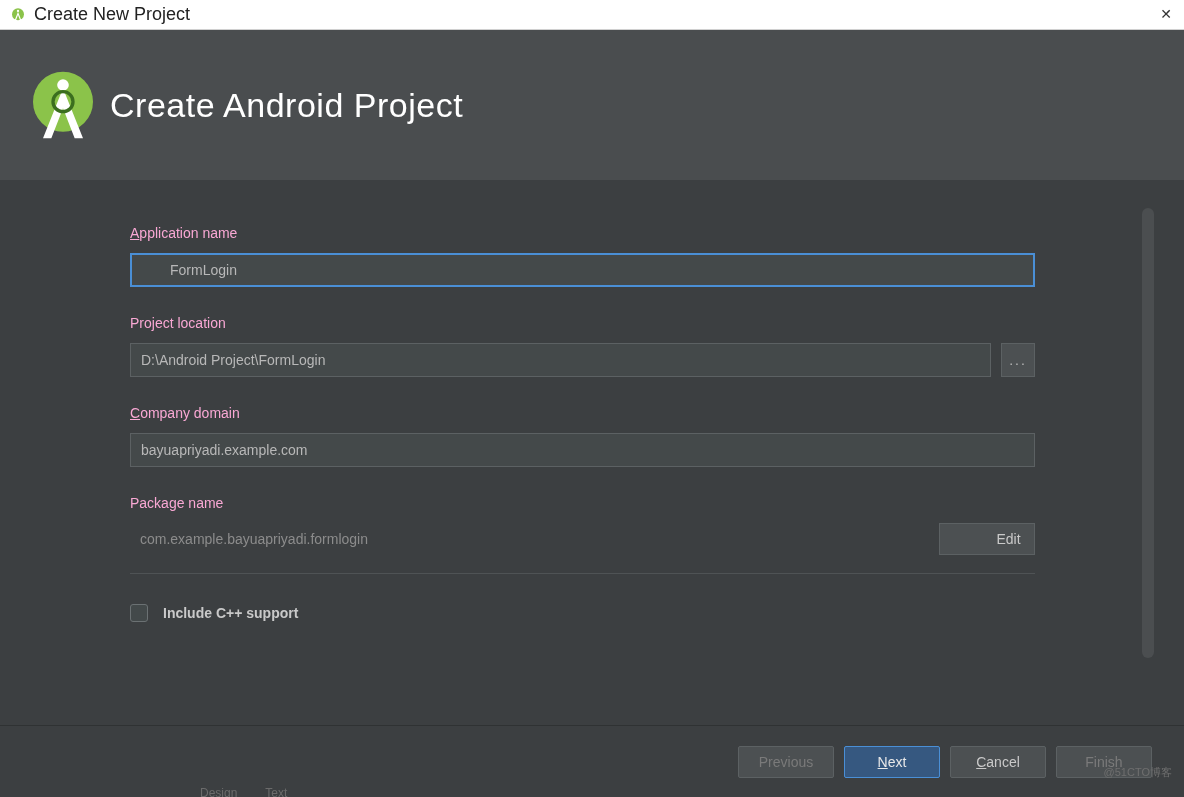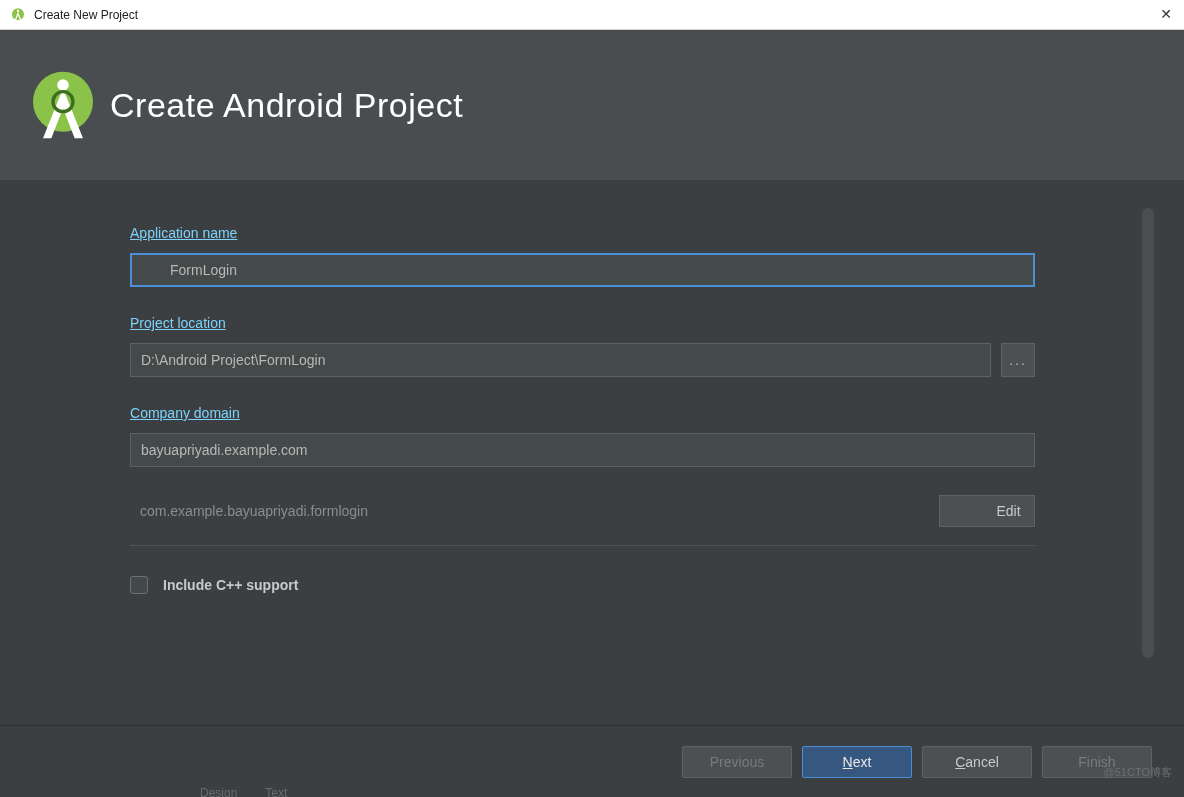--- a/index.html
+++ b/index.html
@@ -4,21 +4,21 @@
 <style>
   * { box-sizing: border-box; margin: 0; padding: 0; }
   html, body { width: 1184px; height: 797px; font-family: "Segoe UI", Arial, sans-serif; background: #3c3f41; overflow: hidden; }
 
   
   .titlebar {
     height: 30px; background: #ffffff; display: flex; align-items: center;
     padding: 0 10px; border-bottom: 1px solid #d0d0d0; position: relative;
   }
   .titlebar .app-icon { width: 16px; height: 16px; margin-right: 8px; }
-  .titlebar .title { font-size: 12px; color: #222; }
+  .titlebar .title { font-size: 18px; color: #222; }
   .titlebar .close { position: absolute; right: 12px; top: 6px; font-size: 14px; color: #333; cursor: default; }
 
   
   .header-band {
     height: 150px; background: #4a4d4f; display: flex; align-items: center;
     padding-left: 28px; gap: 12px;
   }
   .header-band .big-icon { width: 70px; height: 80px; }
   .header-band h1 {
     font-size: 34px; font-weight: 300; color: #ffffff; letter-spacing: 0.5px;
@@ -26,21 +26,21 @@
 
   
   .content {
     background: #3c3f41; padding: 45px 0 0 0; position: relative; height: 545px;
   }
   .form-wrap {
     width: 905px; margin-left: 130px;
   }
   .field-block { margin-bottom: 28px; }
   .field-label {
-    color: #7dd3fc; font-size: 14px; margin-bottom: 12px; display: block; text-decoration: underline;
+    color: #f9a8d4; font-size: 14px; margin-bottom: 12px; display: block;
   }
   .field-label .mn { text-decoration: underline; }
   .text-input {
     width: 100%; height: 34px; background: #44494a; border: 1px solid #5c6163;
     color: #b8b8b8; font-size: 14px; padding: 0 10px; outline: none;
   }
   .text-input.focused { border: 2px solid #4a8fd6; background: #44494a; padding-left: 38px; }
   .loc-row { display: flex; gap: 10px; align-items: center; }
   .loc-row .text-input { flex: 1; }
   .browse-btn {
@@ -70,21 +70,21 @@
     background: #4b4e50; border-radius: 6px;
   }
 
   
   .footer-sep { height: 1px; background: #2f3233; }
   .footer {
     height: 72px; background: #3c3f41; display: flex; align-items: center;
     justify-content: flex-end; padding-right: 32px; gap: 10px; position: relative;
   }
   .btn {
-    width: 110px; height: 32px; border: 1px solid #5c6163; background: #4c5052;
+    width: 96px; height: 32px; border: 1px solid #5c6163; background: #4c5052;
     color: #c9c9c9; font-size: 14px; display: flex; align-items: center; justify-content: center;
     border-radius: 2px;
   }
   .btn.disabled { color: #7a7a7a; }
   .btn.primary { background: #365880; border: 1px solid #4a8fd6; color: #e8e8e8; }
   .btn .mn { text-decoration: underline; }
   .watermark { position: absolute; right: 12px; bottom: 18px; font-size: 11px; color: #6f6f6f; }
 
   .tabstrip { position: absolute; left: 200px; bottom: -2px; display: flex; gap: 28px;
     color: #6b6b6b; font-size: 12px; }
@@ -127,20 +127,21 @@
         <div class="browse-btn">...</div>
       </div>
     </div>
 
     <div class="field-block">
       <label class="field-label"><span class="mn">C</span><span>ompany domain</span></label>
       <input class="text-input" type="text" value="bayuapriyadi.example.com" style="">
     </div>
 
     <div class="field-block" style="margin-bottom:14px">
+      <label class="field-label">Package name</label>
       <div class="pkg-row">
         <span class="pkg-val">com.example.bayuapriyadi.formlogin</span>
         <div class="edit-btn">Edit</div>
       </div>
     </div>
 
     <div class="chk-row">
       <div class="chk"></div>
       <span class="chk-label">Include C++ support</span>
     </div>

